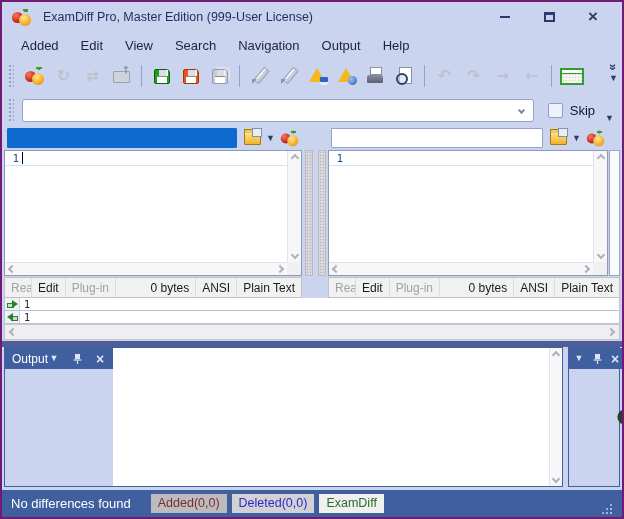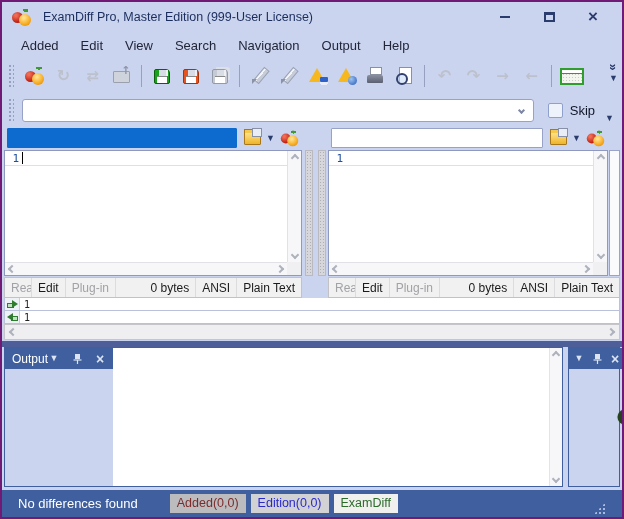--- a/index.html
+++ b/index.html
@@ -168,22 +168,22 @@
   .hd-ic{display:flex;align-items:center;justify-content:center;width:12px;height:12px;cursor:default;}
   .hd-tri{font-size:9px;line-height:9px;color:#dce4f4;}
   .hd-x{font-size:14px;font-weight:700;line-height:12px;color:#dce4f4;}
   .panel-body{flex:1;background:#fff;display:flex;min-height:0;position:relative;}
   .vscroll2{width:13px;flex:none;background:#f7f7f9;border-left:1px solid #e4e4e8;
     display:flex;flex-direction:column;justify-content:space-between;align-items:center;padding:4px 0;}
   .diff-dot{position:absolute;left:50%;top:50%;transform:translate(-50%,-50%);width:15px;height:15px;
     border-radius:50%;background:linear-gradient(90deg,#24421f 0 28%,#141414 28%);box-shadow:0 0 1px #777;}
   
   .statusbar{flex:none;height:27px;margin-top:3px;background:#3f5f9e;display:flex;align-items:center;
-    padding:0 16px;color:#fff;font-size:13px;}
-  .badges{display:flex;gap:5px;margin-left:32px;align-items:center;}
+    padding:0 9px;color:#fff;font-size:13px;}
+  .badges{display:flex;gap:5px;margin-left:20px;align-items:center;}
   .badge{padding:2px 7px;font-size:12.5px;line-height:15px;white-space:nowrap;cursor:default;}
   .resize-grip{margin-left:auto;width:13px;height:13px;align-self:flex-end;margin-bottom:2px;
     background-image:radial-gradient(circle,#a9b8de 1.1px,transparent 1.3px);background-size:4px 4px;
     background-position:bottom right;clip-path:polygon(100% 0,100% 100%,0 100%);}
 </style>
 </head>
 <body>
 
 <div class="app">
 
@@ -435,19 +435,19 @@
       <div class="panel-body">
         <span class="diff-dot"></span>
       </div>
     </div>
   </div>
 
   <div class="statusbar">
     <span>No differences found</span>
     <span class="badges">
         <span class="badge" style="background: rgb(188, 188, 191); color: rgb(123, 44, 44);">Added(0,0)</span>
-        <span class="badge" style="background: rgb(210, 210, 212); color: rgb(41, 41, 204);">Edition(0,0)</span>
+        <span class="badge" style="background: rgb(210, 210, 212); color: rgb(41, 41, 204);">Deleted(0,0)</span>
         <span class="badge" style="background: rgb(240, 240, 238); color: rgb(45, 107, 45);">ExamDiff</span>
       </span>
     <span class="resize-grip"></span>
   </div>
 
 </div>
 
 </body></html>

